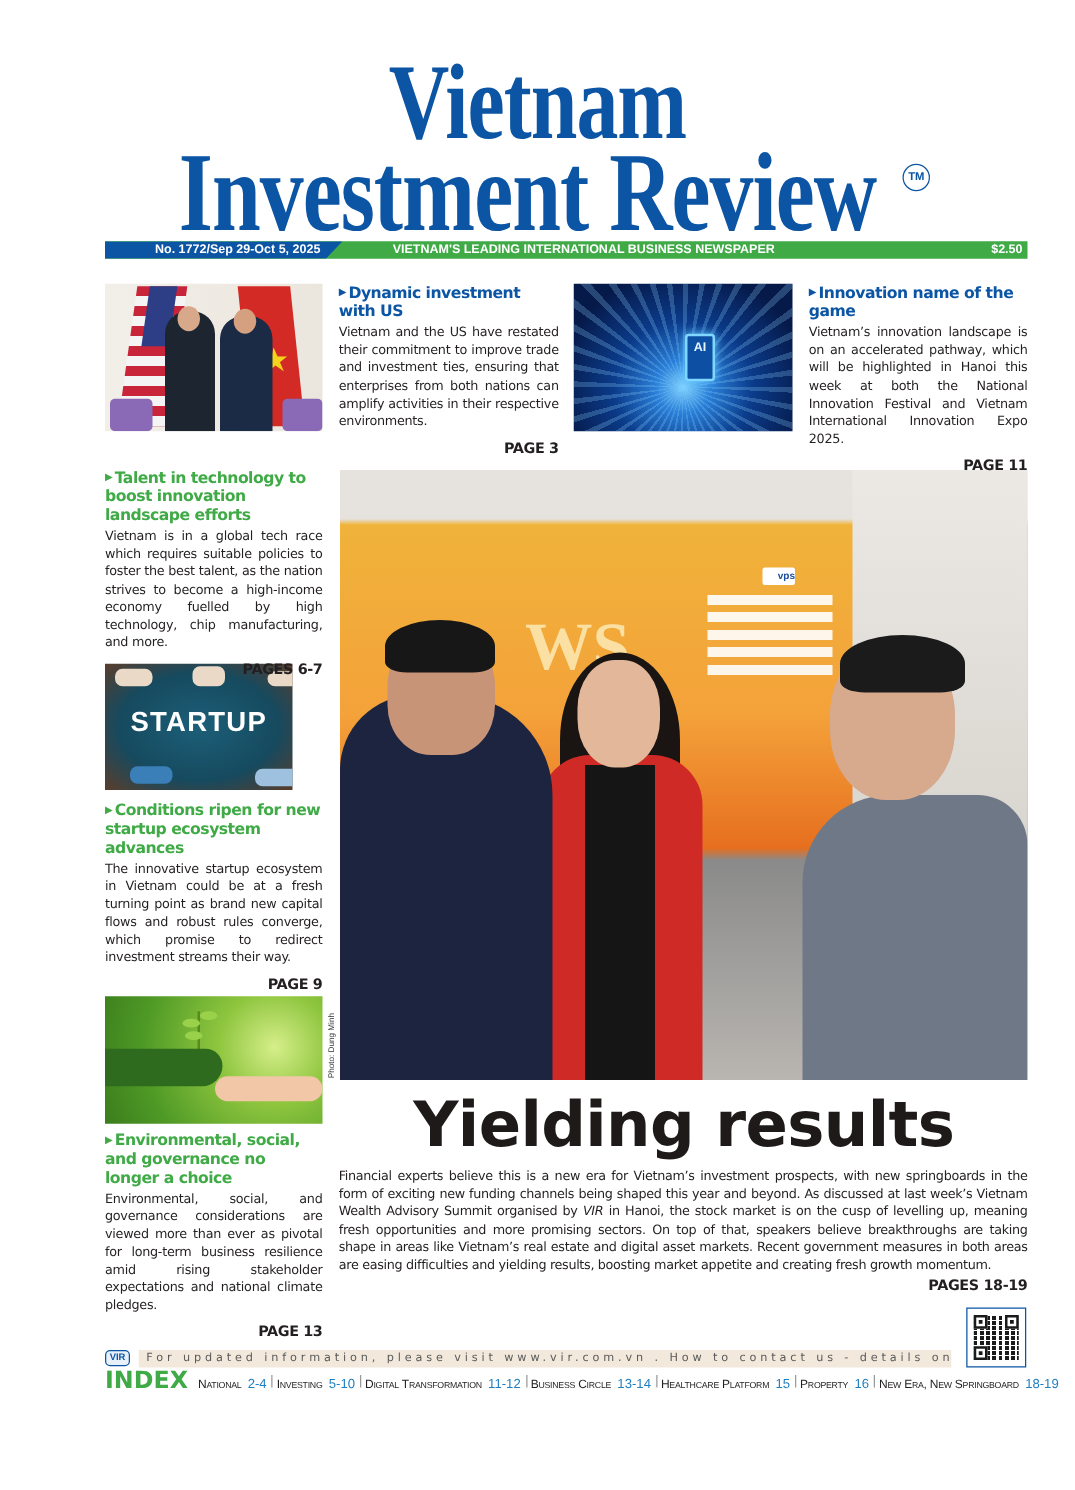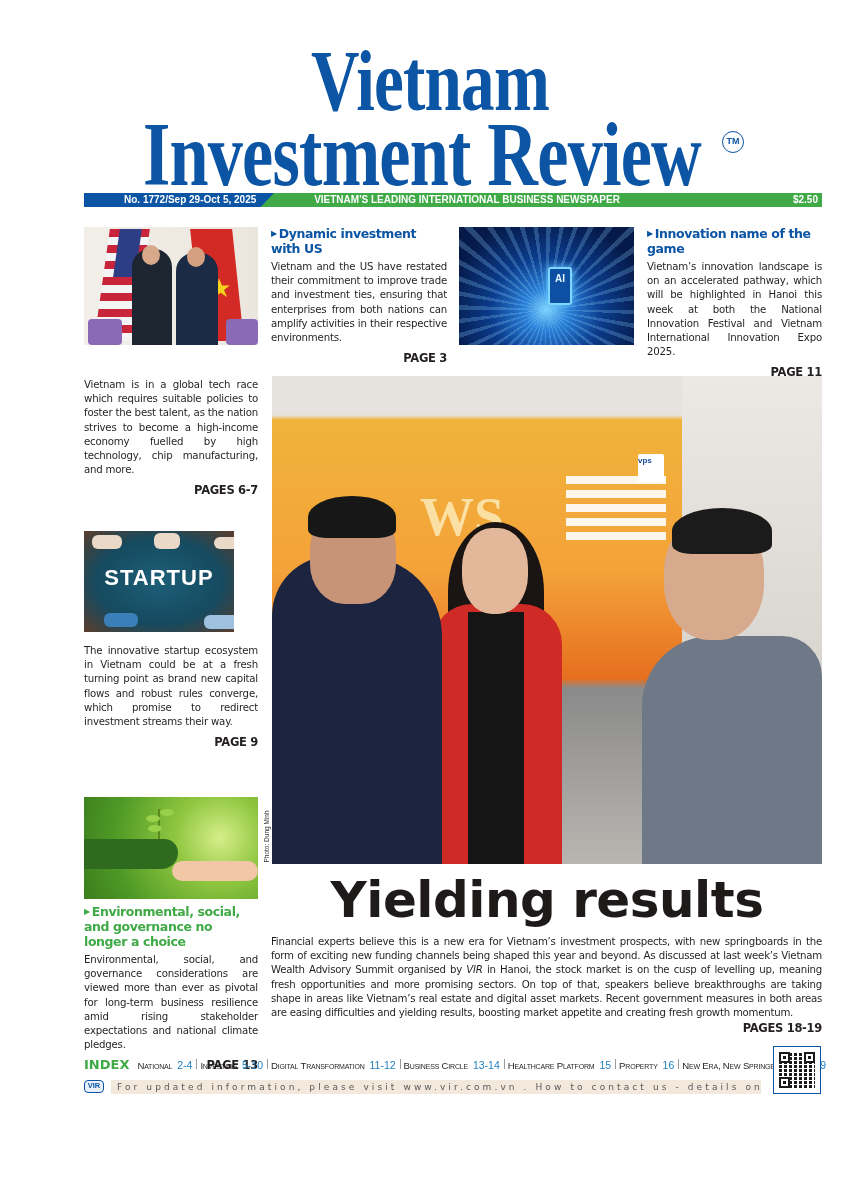--- a/index.html
+++ b/index.html
@@ -69,21 +69,21 @@
   .photo-main .person-l { position:absolute; left:0; top:180px; width:170px; height:310px; background:#1d2440; border-radius:60px 80px 0 0; }
   .photo-main .head-l { position:absolute; left:38px; top:128px; width:86px; height:100px; background:#c89478; border-radius:45% 45% 40% 40%; }
   .photo-main .hair-l { position:absolute; left:36px; top:120px; width:88px; height:42px; background:#171717; border-radius:50% 50% 20% 20%; }
   .photo-main .person-c { position:absolute; left:160px; top:228px; width:130px; height:262px; background:#cf2a26; border-radius:40px 40px 0 0; }
   .photo-main .inner-c { position:absolute; left:196px; top:236px; width:56px; height:252px; background:#151515; }
   .photo-main .head-c { position:absolute; left:190px; top:152px; width:66px; height:86px; background:#e3b79a; border-radius:45%; }
   .photo-main .hair-c { position:absolute; left:176px; top:146px; width:96px; height:140px; background:#1a1412; border-radius:50% 50% 30% 30%; z-index:0; }
   .photo-main .person-r { position:absolute; left:370px; top:260px; width:180px; height:230px; background:#6f7886; border-radius:70px 40px 0 0; }
   .photo-main .head-r { position:absolute; left:392px; top:140px; width:100px; height:124px; background:#d7a98d; border-radius:45%; }
   .photo-main .hair-r { position:absolute; left:400px; top:132px; width:100px; height:46px; background:#1b1b1b; border-radius:50% 50% 20% 20%; }
-  .photo-main .sign-vps { position:absolute; left:338px; top:78px; width:26px; height:28px; background:#fff; border-radius:2px; font-size:8px; color:#1a4d9a; text-align:left; line-height:14px; font-weight:bold;margin-left:28px; }
+  .photo-main .sign-vps { position:absolute; left:338px; top:78px; width:26px; height:14px; background:#fff; border-radius:2px; font-size:8px; color:#1a4d9a; text-align:right; line-height:14px; font-weight:bold; }
   .photo-main .sign-ws { position:absolute; left:148px; top:110px; color:#fff3c6; font-family:"Liberation Serif", serif; font-weight:bold; font-size:54px; opacity:0.75; }
   .photo-main .logos { position:absolute; left:294px; top:100px; width:100px; height:64px;
     background: repeating-linear-gradient(180deg, #ffffff 0 8px, transparent 8px 14px); opacity:0.9; }
 
   .photo-credit { position: absolute; left: 261px; top: 816px; width: 10px; height: 48px; }
   .photo-credit span { position:absolute; left:-20px; top:18px; width:50px; transform: rotate(-90deg); font-size:6.5px; color:#333; white-space:nowrap; }
 
   
   .teaser { position: absolute; }
   .teaser h3 { font-family: "DejaVu Sans", sans-serif; font-weight: bold; font-size: 12.5px; line-height: 15px; letter-spacing: -0.4px; }
@@ -101,21 +101,21 @@
 
   
   .headline { position: absolute; left: 272px; top: 870px; width: 550px; text-align: center;
     font-family: "DejaVu Sans", sans-serif; font-weight: bold; font-size: 50px; line-height: 60px; color: #1e1a1a; letter-spacing: -0.5px; }
   .lead { position: absolute; left: 271px; top: 935px; width: 551px;
     font-family: "DejaVu Sans", sans-serif; font-size: 10.2px; line-height: 14.2px; text-align: justify; color: #231f20; letter-spacing: -0.25px; }
   .lead-page { position: absolute; right: 38px; top: 1021px; font-family: "DejaVu Sans", sans-serif; font-weight: bold; font-size: 11.5px; letter-spacing: -0.3px; }
 
   
   .index { position: absolute; left: 84px; top: 1057px; height: 16px; display: flex; align-items: baseline; white-space: nowrap; }
-  .index-label { color: #3faa46; font-weight: bold; font-size: 13px; margin-right: 8px; font-family: "DejaVu Sans", sans-serif; }
+  .index-label { color: #3faa46; font-weight: bold; font-size: 19px; margin-right: 8px; font-family: "DejaVu Sans", sans-serif; margin-top: 36px; }
   .index-item { display: inline-flex; align-items: baseline; }
   .index-name { font-variant: small-caps; font-size: 9.6px; color: #231f20; letter-spacing: -0.2px; font-family: "Liberation Sans", sans-serif; }
   .index-pages { color: #1f7fc0; font-size: 10.5px; margin: 0 4px 0 5px; font-family: "Liberation Sans", sans-serif; }
   .index-sep { display: inline-block; width: 1px; height: 10px; background: #9a9a9a; margin-right: 3px; }
 
   .info-row { position: absolute; left: 84px; top: 1080px; height: 14px; width: 680px; }
   .vir-badge { position: absolute; left: 0; top: 0; width: 20px; height: 13px; border: 1.5px solid #0b55a4; border-radius: 4px;
     font-size: 7.5px; font-weight: bold; color: #0b55a4; text-align: center; line-height: 10px; background:#e8f0fa; }
   .info-strip { position: absolute; left: 27px; top: 0; width: 650px; height: 14px; background: #f2e9dc;
     font-size: 9px; line-height: 14px; color: #5a5a5a; letter-spacing: 3.1px; padding-left: 6px; white-space: nowrap; overflow: hidden; font-family: "DejaVu Sans", sans-serif; }
@@ -207,25 +207,27 @@
   <div class="page-ref">PAGE 3</div>
 </article>
 
 <article class="teaser t-innov">
   <h3 class="blue"><span class="arrow">▶</span><span>Innovation name of the game</span></h3>
   <p>Vietnam’s innovation landscape is on an accelerated pathway, which will be highlighted in Hanoi this week at both the National Innovation Festival and Vietnam International Innovation Expo 2025.</p>
   <div class="page-ref">PAGE 11</div>
 </article>
 
 <article class="teaser t-talent">
+  <h3 class="green"><span class="arrow">▶</span><span>Talent in technology to boost innovation landscape efforts</span></h3>
   <p>Vietnam is in a global tech race which requires suitable policies to foster the best talent, as the nation strives to become a high-income economy fuelled by high technology, chip manufacturing, and more.</p>
   <div class="page-ref">PAGES 6-7</div>
 </article>
 
 <article class="teaser t-startup">
+  <h3 class="green"><span class="arrow">▶</span><span>Conditions ripen for new startup ecosystem advances</span></h3>
   <p>The innovative startup ecosystem in Vietnam could be at a fresh turning point as brand new capital flows and robust rules converge, which promise to redirect investment streams their way.</p>
   <div class="page-ref">PAGE 9</div>
 </article>
 
 <article class="teaser t-env">
   <h3 class="green"><span class="arrow">▶</span><span>Environmental, social, and governance no longer a choice</span></h3>
   <p>Environmental, social, and governance considerations are viewed more than ever as pivotal for long-term business resilience amid rising stakeholder expectations and national climate pledges.</p>
   <div class="page-ref">PAGE 13</div>
 </article>
 

